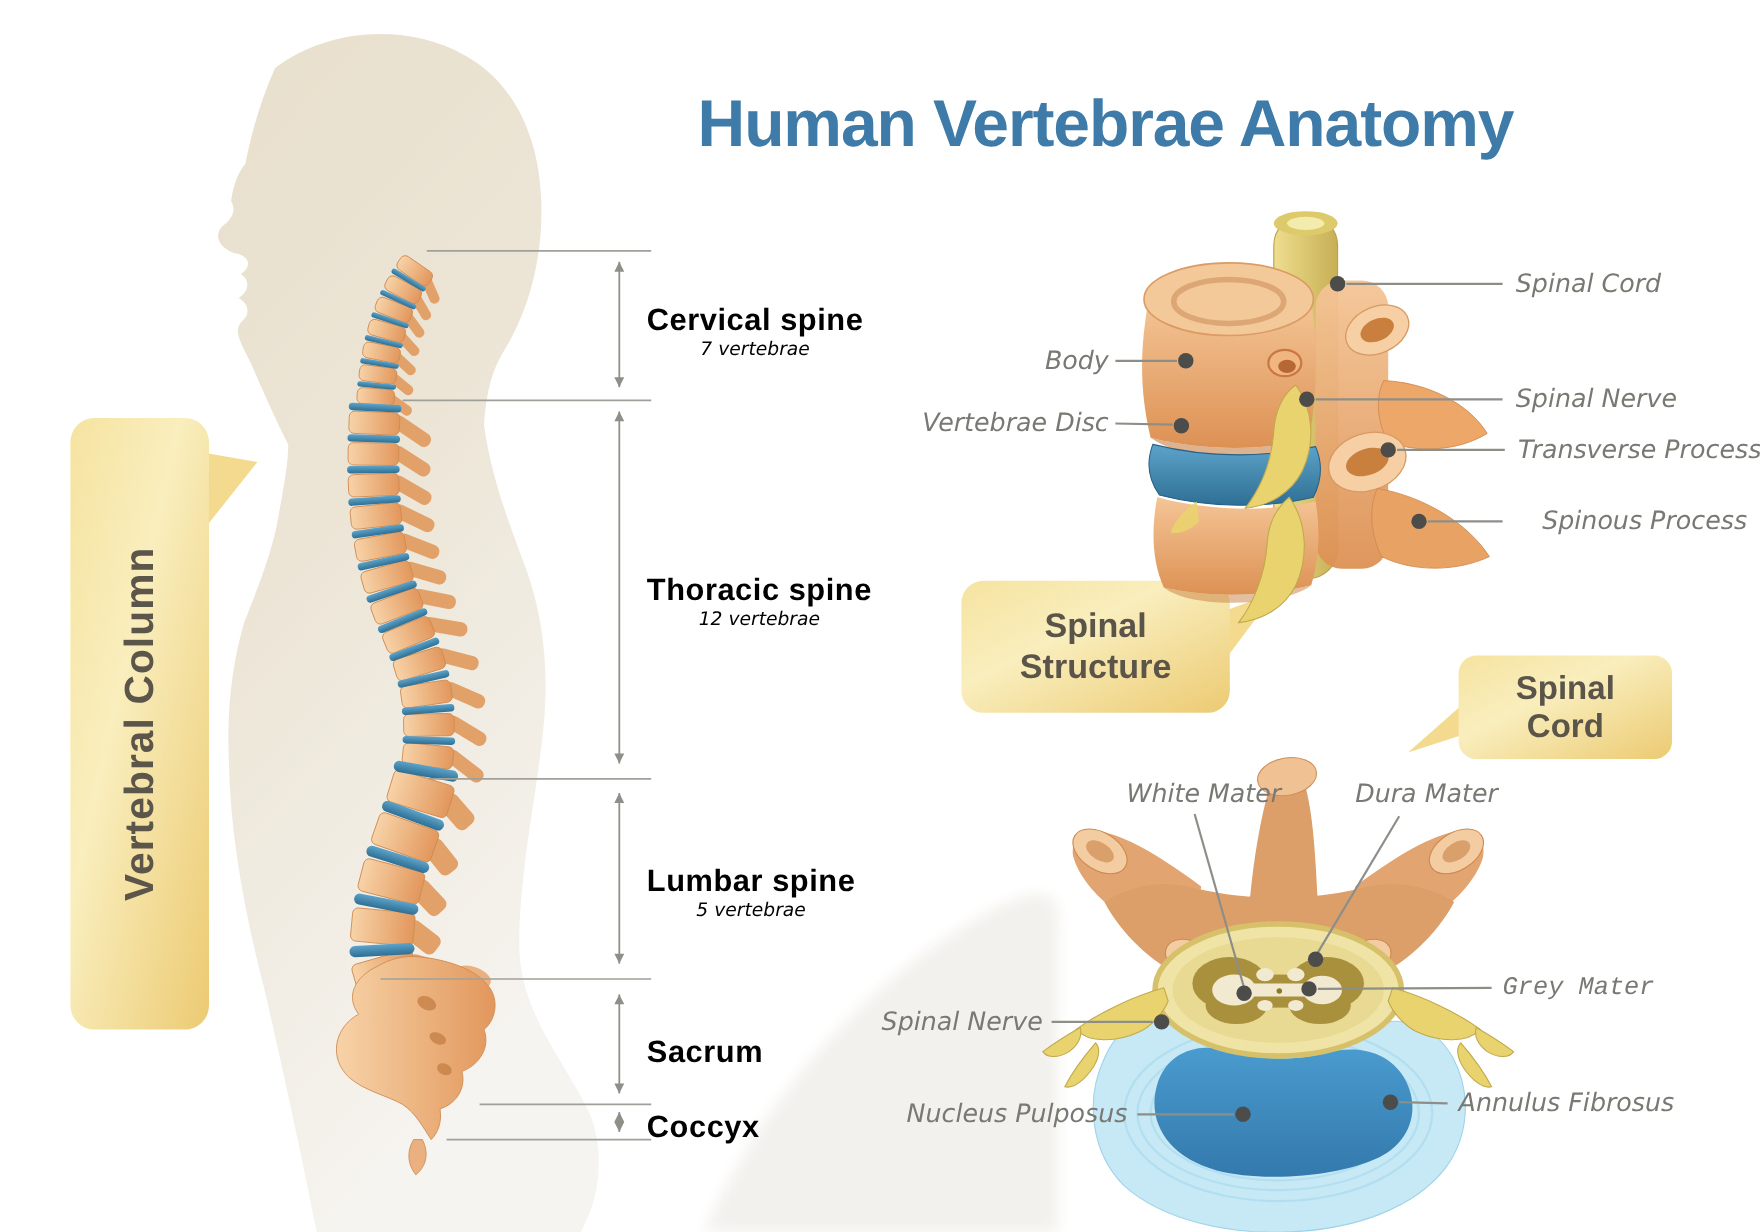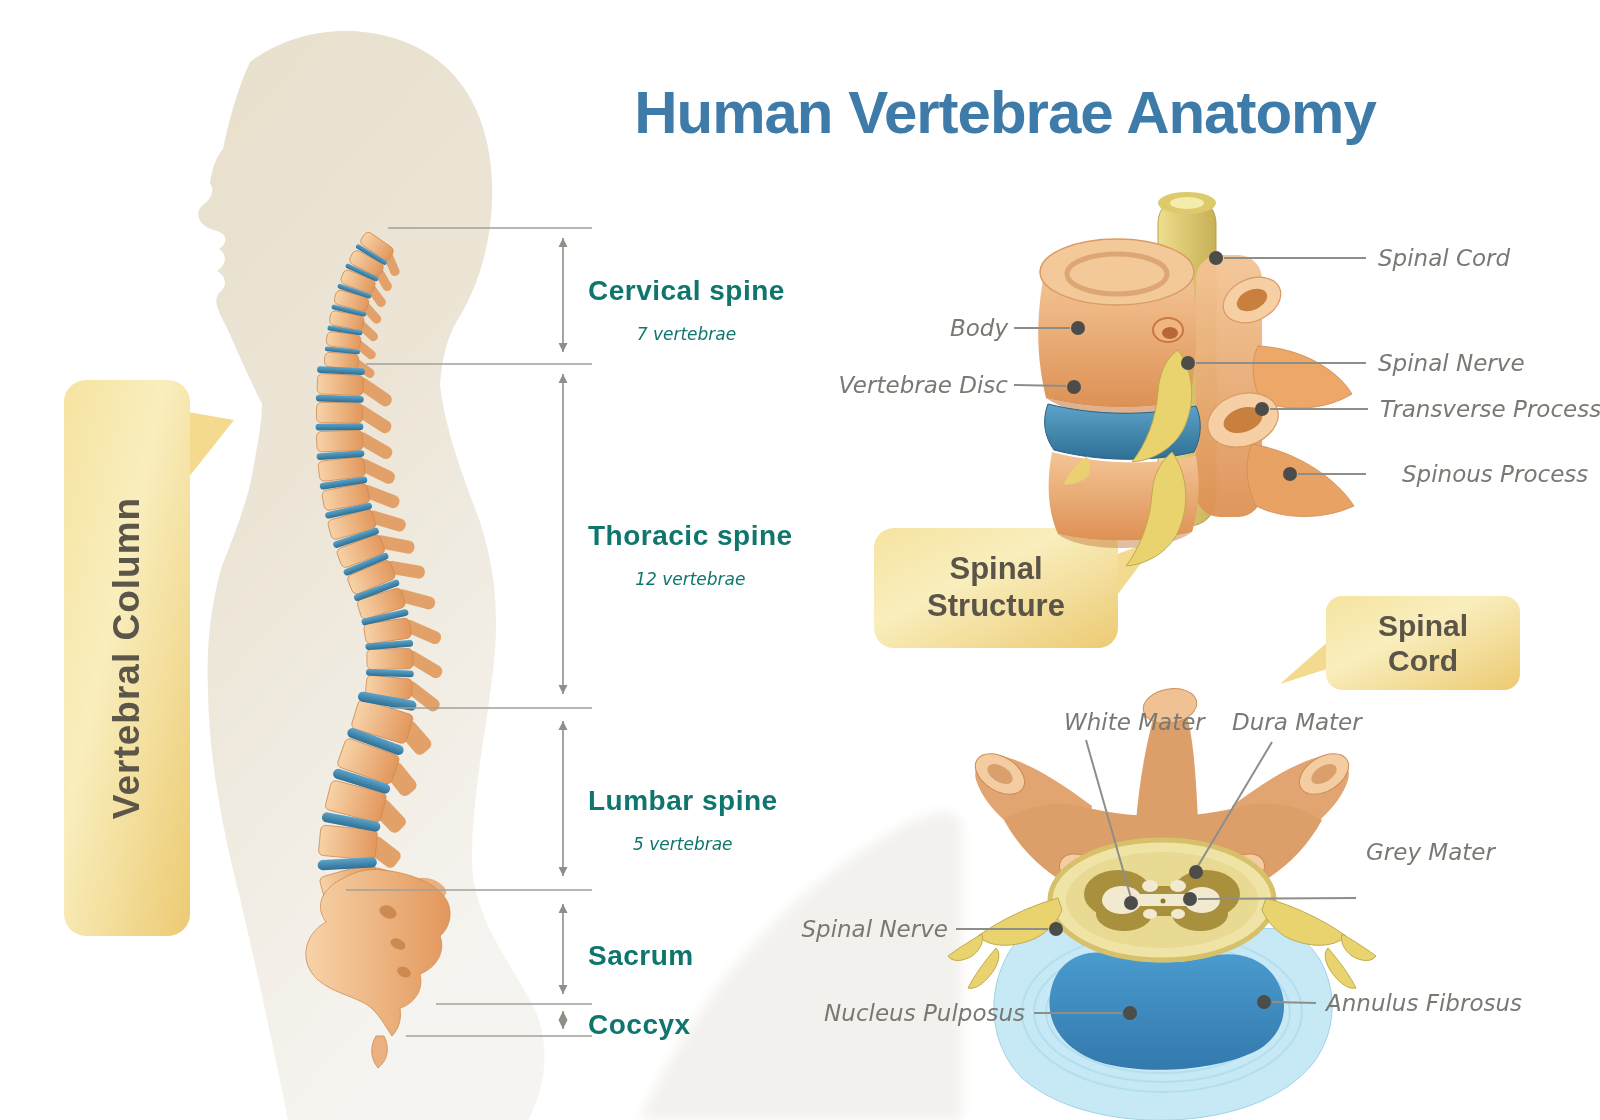--- a/index.html
+++ b/index.html
@@ -1,23 +1,23 @@
 <!DOCTYPE html>
 <html><head>
 <meta charset="utf-8">
 <style>
   html,body{margin:0;padding:0;background:#ffffff;}
   .stage{position:relative;width:1600px;height:1120px;overflow:hidden;background:#ffffff;
          font-family:"Liberation Sans",sans-serif;}
   .stage svg{position:absolute;left:0;top:0;}
   .abs{position:absolute;}
   .title{font-weight:bold;font-size:60px;letter-spacing:-1px;color:#3e7ba9;text-align:center;white-space:nowrap;}
-  .seclabel{text-align:center;color:#0f766e;}
+  .seclabel{text-align:center;color:#000000;}
   .seclabel .main{font-weight:bold;font-size:28px;letter-spacing:.5px;line-height:1.05;white-space:nowrap;}
-  .seclabel .sub{font-family:"DejaVu Sans",sans-serif;font-style:italic;font-size:17px;margin-top:19px;white-space:nowrap;}
+  .seclabel .sub{font-family:"DejaVu Sans",sans-serif;font-style:italic;font-size:17px;margin-top:3px;white-space:nowrap;}
   .alabel{font-family:"DejaVu Sans",sans-serif;font-style:italic;font-size:23px;color:#797974;
           white-space:nowrap;transform:translateY(-50%);}
   .alabel.r{text-align:right;}
   .bubbletext{display:flex;align-items:center;justify-content:center;text-align:center;
               font-weight:bold;color:#5b5549;line-height:1.18;}
   .bannertext{display:flex;align-items:center;justify-content:center;font-weight:bold;
               font-size:37px;letter-spacing:1px;color:#5c5549;white-space:nowrap;
               transform:rotate(-90deg);}
 </style>
 </head>
@@ -385,20 +385,20 @@
   <span style="width:110px;">Spinal Cord</span>
 </div>
 
 <div class="abs alabel r" style="right:592px;top:328px;">Body</div>
 <div class="abs alabel r" style="right:592px;top:385px;">Vertebrae Disc</div>
 <div class="abs alabel" style="left:1378px;top:258px;">Spinal Cord</div>
 <div class="abs alabel" style="left:1378px;top:363px;">Spinal Nerve</div>
 <div class="abs alabel" style="left:1380px;top:409px;">Transverse Process</div>
 <div class="abs alabel" style="left:1378px;top:474px;margin-left:24px;">Spinous Process</div>
 
-<div class="abs alabel" style="left:1024px;top:722px;margin-left:40px;">White Mater</div>
+<div class="abs alabel" style="left:1024px;top:722px;">White Mater</div>
 <div class="abs alabel" style="left:1232px;top:722px;">Dura Mater</div>
 <div class="abs alabel r" style="right:652px;top:929px;">Spinal Nerve</div>
-<div class="abs alabel" style="left:1366px;top:852px;">Grey Mater</div>
+<div class="abs alabel" style="left:1366px;top:898px;font-family:Liberation Mono, monospace;">Grey Mater</div>
 <div class="abs alabel r" style="right:575px;top:1013px;">Nucleus Pulposus</div>
 <div class="abs alabel" style="left:1326px;top:1003px;">Annulus Fibrosus</div>
 
 </div>
 
 </body></html>

